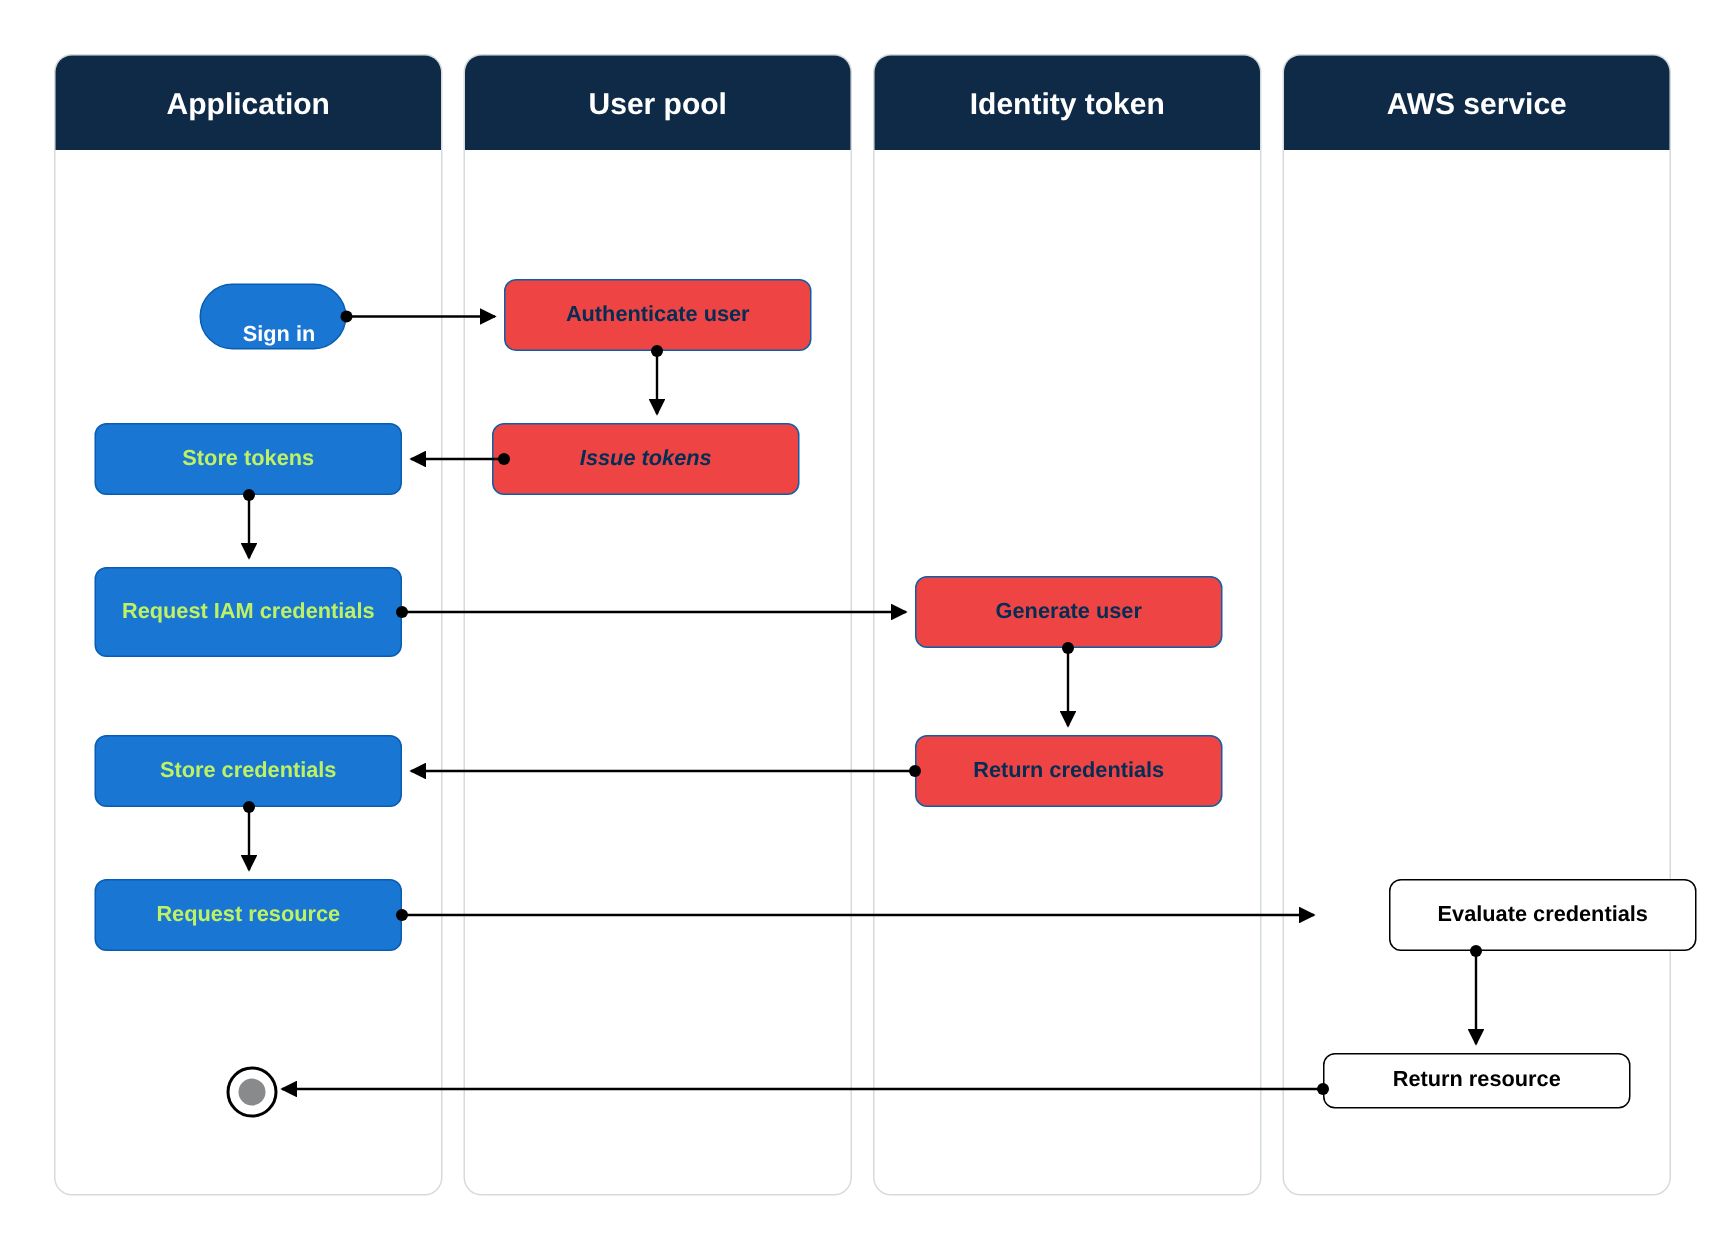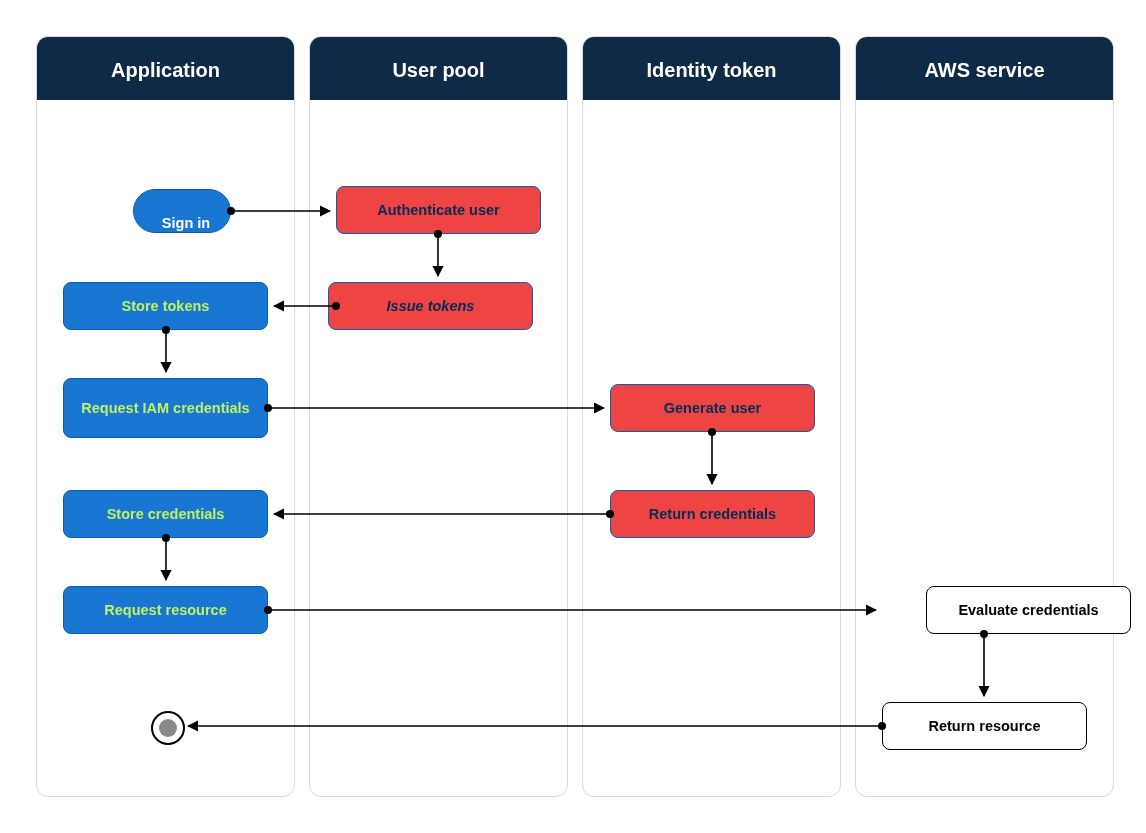--- a/index.html
+++ b/index.html
@@ -147,21 +147,21 @@
   </div>
 
   <div class="node dark" style="left:27px;  top:550px; width:205px; height:48px;">
     <span>Request resource</span>
   </div>
 
   <div class="node white" style="left:846px; top:550px; width:205px; height:48px;margin-left:44px;">
     <span>Evaluate credentials</span>
   </div>
 
-  <div class="node white" style="left:846px; top:666px; width:205px; height:48px;">
+  <div class="node white" style="left:846px; top:666px; width:205px; height:37px;">
     <span>Return resource</span>
   </div>
 
   <div class="end-node" style="left:115px; top:675px;"></div>
 
   <svg class="arrows">
     <defs>
       <marker id="arrow" viewBox="0 0 10 10" refX="9" refY="5" markerWidth="7" markerHeight="7" orient="auto-start-reverse">
         <path d="M 0 0 L 10 5 L 0 10 z" fill="#000"></path>
       </marker>

